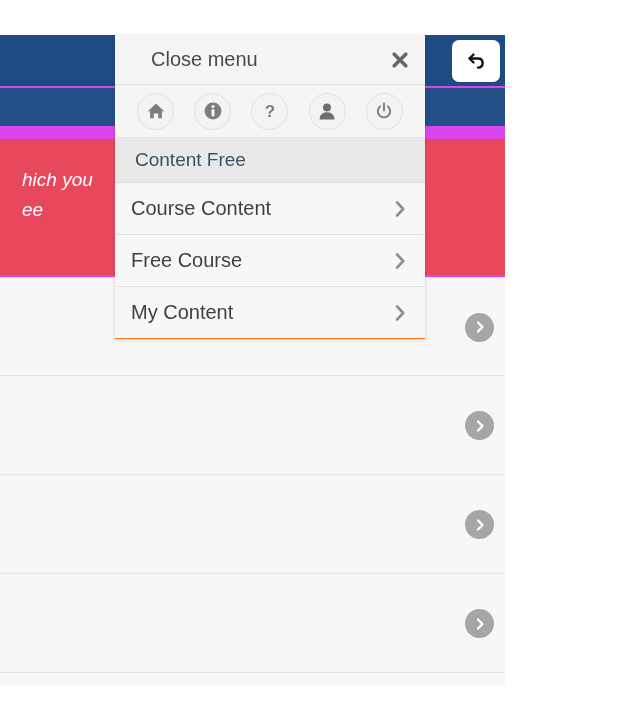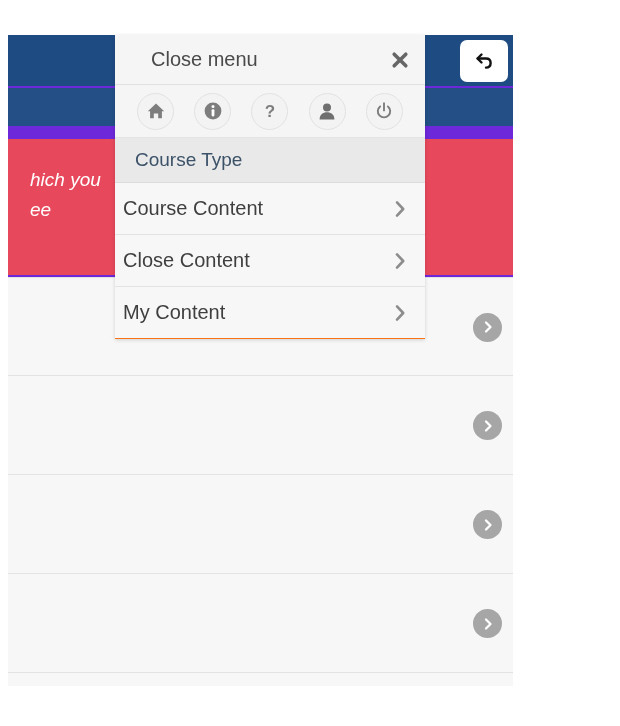--- a/index.html
+++ b/index.html
@@ -13,25 +13,25 @@
     background: #ffffff;
     font-family: "Liberation Sans", "DejaVu Sans", sans-serif;
     overflow: hidden;
     position: relative;
     -webkit-font-smoothing: antialiased;
   }
 
   
   .app-page {
     position: absolute;
-    left: 8px;
+    left: 0;
     top: 35px;
     width: 505px;
     height: 651px;
-    background: #6d28d9;
+    background: #d946ef;
     overflow: hidden;
   }
   .app-header {
     position: absolute;
     left: 0;
     top: 0;
     width: 505px;
     height: 51px;
     background: #1f4b83;
   }
@@ -194,21 +194,21 @@
     color: #3c5268;
   }
 
   .menu-item {
     position: relative;
     height: 52px;
     background: #f7f7f7;
     border-bottom: 1px solid #e2e2e2;
     display: flex;
     align-items: center;
-    padding-left: 8px;
+    padding-left: 16px;
     box-sizing: border-box;
     cursor: pointer;
   }
   .menu-item:last-child { border-bottom: 1px solid #f97316; }
   .menu-item-label {
     font-size: 20px;
     color: #3f3f3f;
   }
   .menu-item-chevron {
     position: absolute;
@@ -332,34 +332,34 @@
     <div class="icon-circle">
       <svg width="20" height="20" viewBox="0 0 20 20">
         <path d="M6.1 5.4 A6.2 6.2 0 1 0 13.9 5.4" fill="none" stroke="#7d7d7d" stroke-width="1.9" stroke-linecap="round"></path>
         <path d="M10 2.2 L10 9.4" fill="none" stroke="#7d7d7d" stroke-width="1.9" stroke-linecap="round"></path>
       </svg>
     </div>
 
   </div>
 
   <div class="menu-section-header">
-    <span>Course Type</span>
+    <span>Content Free</span>
   </div>
 
   <div class="menu-item">
     <span class="menu-item-label">Course Content</span>
     <span class="menu-item-chevron">
       <svg width="12" height="18" viewBox="0 0 12 18">
           <path d="M3 2.4 L9.2 9 L3 15.6" fill="none" stroke="#8d8d8d" stroke-width="2.6" stroke-linecap="round" stroke-linejoin="round"></path>
         </svg>
     </span>
   </div>
 
   <div class="menu-item">
-    <span class="menu-item-label">Close Content</span>
+    <span class="menu-item-label">Free Course</span>
     <span class="menu-item-chevron">
       <svg width="12" height="18" viewBox="0 0 12 18">
           <path d="M3 2.4 L9.2 9 L3 15.6" fill="none" stroke="#8d8d8d" stroke-width="2.6" stroke-linecap="round" stroke-linejoin="round"></path>
         </svg>
     </span>
   </div>
 
   <div class="menu-item">
     <span class="menu-item-label">My Content</span>
     <span class="menu-item-chevron">

